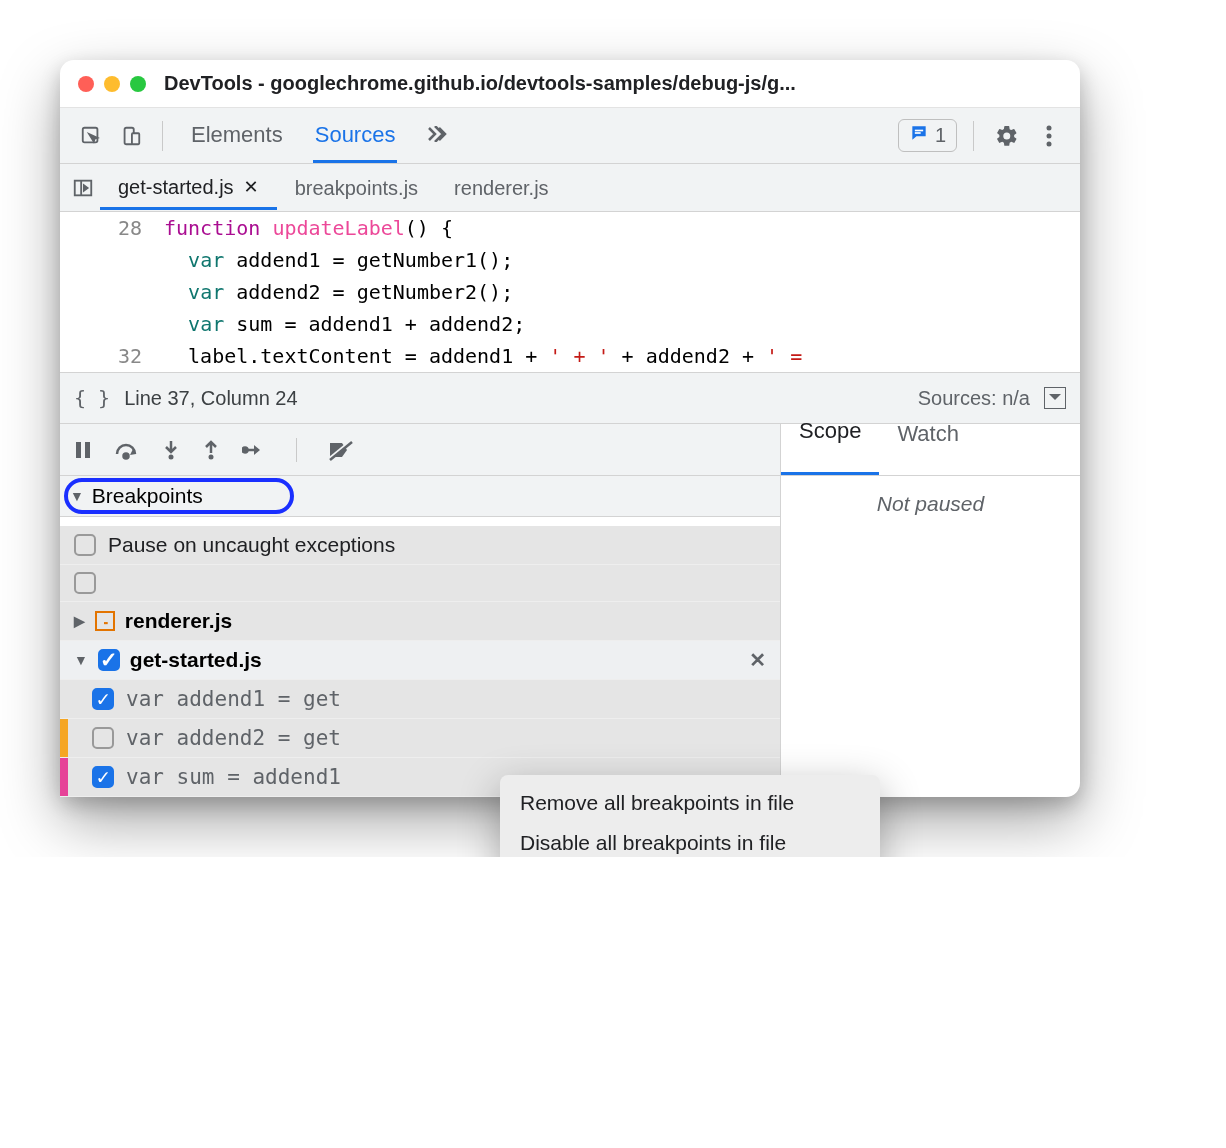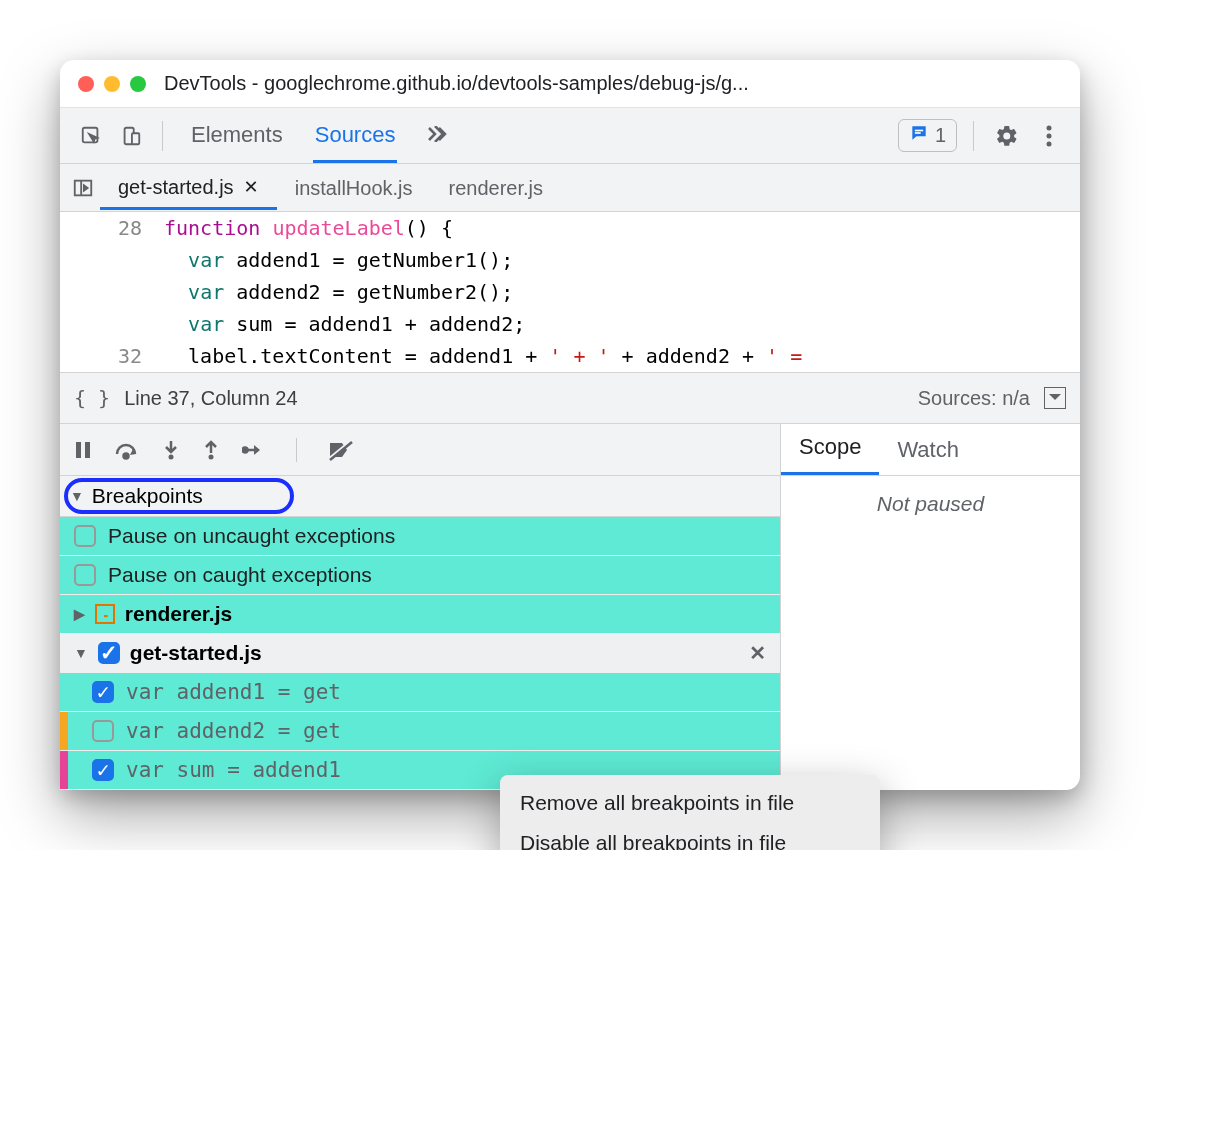--- a/index.html
+++ b/index.html
@@ -9,21 +9,21 @@
     box-shadow: 0 25px 60px rgba(0,0,0,0.35), 0 8px 20px rgba(0,0,0,0.2);
     overflow: visible; position: relative;
   }
   .titlebar {
     display: flex; align-items: center; gap: 10px;
     padding: 12px 18px; border-bottom: 1px solid #e3e3e3;
   }
   .traffic { display: flex; gap: 10px; margin-right: 8px; }
   .tl { width: 16px; height: 16px; border-radius: 50%; }
   .tl.red { background: #ff5f57; } .tl.yellow { background: #febc2e; } .tl.green { background: #28c840; }
-  .title { font-size: 20px; font-weight: 400; color: #202124; white-space: nowrap; overflow: hidden; text-overflow: ellipsis; }
+  .title { font-size: 20px; font-weight: 700; color: #202124; white-space: nowrap; overflow: hidden; text-overflow: ellipsis; }
   .toolbar {
     display: flex; align-items: center; padding: 0 14px; height: 56px;
     background: #f1f3f4; border-bottom: 1px solid #d3d3d3; gap: 6px;
   }
   .tool-icon { color: #5f6368; width: 34px; height: 34px; display: flex; align-items: center; justify-content: center; cursor: pointer; }
   .vsep { width: 1px; height: 30px; background: #c9c9c9; margin: 0 8px; }
   .tabs { display: flex; gap: 28px; margin-left: 12px; }
   .tab { font-size: 22px; color: #5f6368; padding: 14px 2px 12px; cursor: pointer; }
   .tab.active { color: #1a73e8; border-bottom: 3px solid #1a73e8; }
   .toolbar-right { margin-left: auto; display: flex; align-items: center; gap: 8px; }
@@ -64,33 +64,33 @@
   .dropdown-icon { width:22px; height:22px; border:1.5px solid #5f6368; display:flex; align-items:center; justify-content:center; color:#5f6368; cursor:pointer; }
   .lower { display:flex; }
   .left-pane { flex: 1; min-width:0; }
   .right-pane { width: 300px; border-left:1px solid #d3d3d3; }
   .debug-toolbar {
     display:flex; align-items:center; gap:22px; height:52px; padding:0 14px;
     background:#f1f3f4; border-bottom:1px solid #d3d3d3;
   }
   .dbg-btn { color:#5f6368; cursor:pointer; display:flex; }
   .right-tabs { display:flex; height:52px; align-items:flex-end; background:#fff; border-bottom:1px solid #d3d3d3; }
-  .right-tab { font-size:22px; color:#5f6368; padding:12px 18px 12px; cursor:pointer; }
+  .right-tab { font-size:22px; color:#5f6368; padding:12px 18px 28px; cursor:pointer; }
   .right-tab.active { color:#202124; border-bottom:3px solid #1a73e8; }
   .not-paused { font-style:italic; color:#5f6368; font-size:21px; text-align:center; padding:16px 0; }
   .section-header {
     display:flex; align-items:center; gap:8px; padding:8px 10px; background:#f1f3f4;
     border-bottom:1px solid #d3d3d3; font-size:21px; position:relative;
   }
   .tri { color:#5f6368; font-size:14px; }
   .bp-highlight {
     position:absolute; left:4px; top:2px; bottom:2px; width:230px;
     border:4px solid #1a2fff; border-radius:22px; pointer-events:none;
   }
-  .bp-opts { background:#5eead4; }
+  .bp-opts { background:#e5e5e5;margin-top:9px; }
   .bp-row { display:flex; align-items:center; gap:12px; padding:7px 14px; font-size:21px; color:#202124; border-bottom:1px solid #eee; }
   .bp-row:last-child { border-bottom:none; }
   .cbox {
     width:22px; height:22px; border:2px solid #999; border-radius:5px; display:flex;
     align-items:center; justify-content:center; color:#fff; flex-shrink:0;
   }
   .cbox.checked { background:#1a73e8; border-color:#1a73e8; }
   .file-group-row { display:flex; align-items:center; gap:10px; padding:7px 14px; font-size:21px; font-weight:700; border-bottom:1px solid #eee; position:relative; }
   .file-group-row.sel { background:#eef0f2; }
   .js-badge { width:20px; height:20px; border:2px solid #e37400; display:flex; align-items:center; justify-content:center; }
@@ -179,21 +179,21 @@
           <line x1="10" y1="4" x2="10" y2="20"></line>
           <path d="M13 9 l4 3 -4 3 z" fill="currentColor"></path>
         </svg>
     </div>
     <div id="file-tabs-container" style="display: flex;">
         <div class="file-tab active">
           <span>get-started.js</span>
           <span class="close-x">✕</span>
         </div>
         <div class="file-tab">
-          <span>installHook.js</span>
+          <span>breakpoints.js</span>
         </div>
         <div class="file-tab">
           <span>renderer.js</span>
         </div>
       </div>
   </div>
 
   <div class="code" id="code-container">
       <div class="code-row">
         <div class="gutter">28</div>
@@ -296,21 +296,20 @@
         <span>Breakpoints</span>
         <div class="bp-highlight"></div>
       </div>
       <div class="bp-opts">
         <div class="bp-row">
           <span class="cbox"></span>
           <span>Pause on uncaught exceptions</span>
         </div>
         <div class="bp-row">
           <span class="cbox"></span>
-          <span>Pause on caught exceptions</span>
         </div>
         <div id="bp-groups">
             <div class="file-group-row">
               <span class="tri">▶</span>
               <span class="js-badge">
                 <span class="js-dots"></span>
               </span>
               <span>renderer.js</span>
             </div>
             <div class="file-group-row sel">

